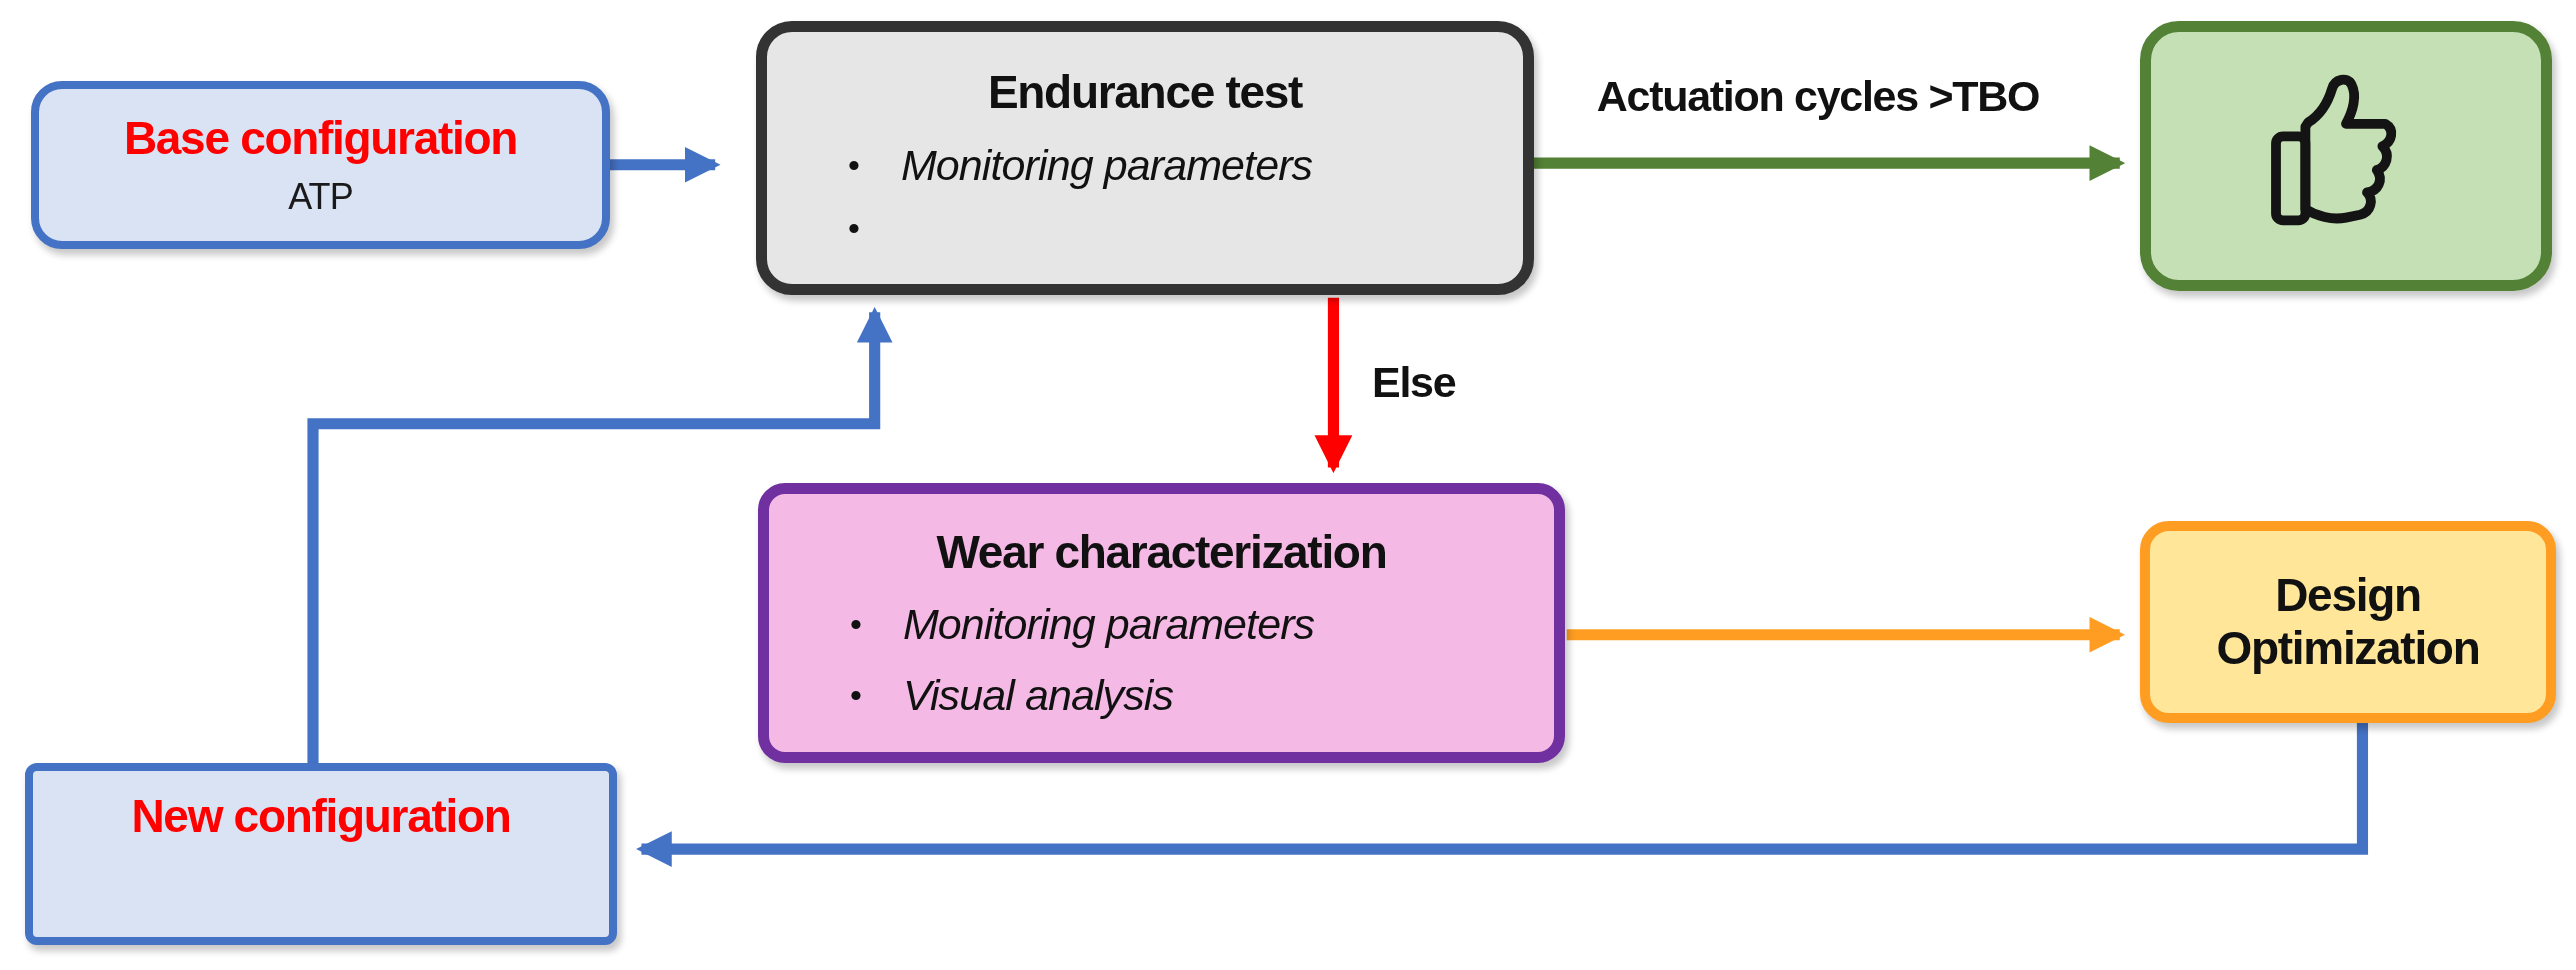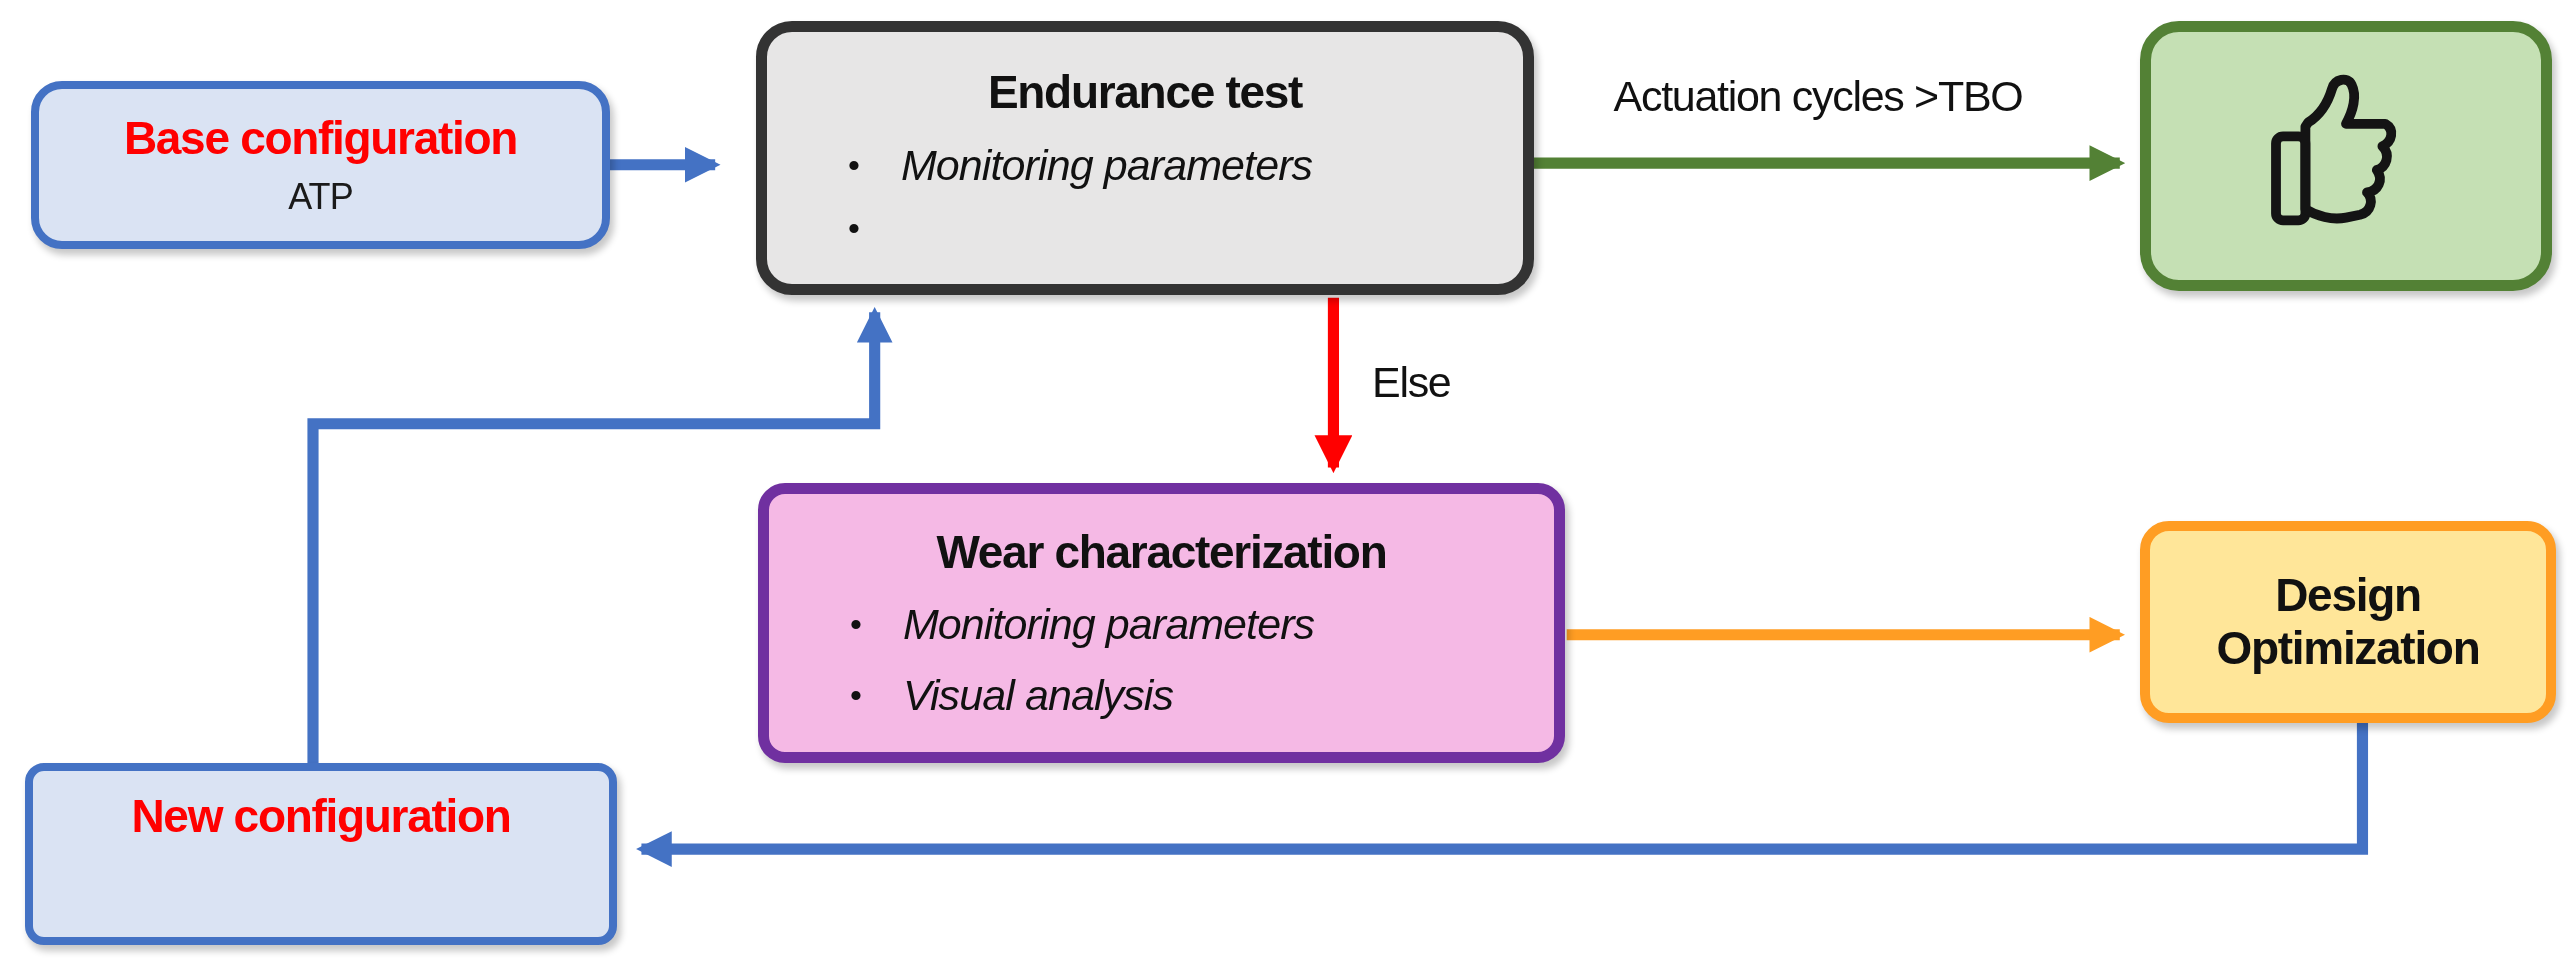--- a/index.html
+++ b/index.html
@@ -42,25 +42,25 @@
     left:758px;top:483px;width:807px;height:280px;
     background:#f5b9e5;border:11px solid #7030a0;border-radius:27px;
   }
   #design{
     left:2140px;top:521px;width:416px;height:202px;
     background:#ffe699;border:10.3px solid #ff9d23;border-radius:29px;
     padding:0 18px;
   }
   #new-config{
     left:25px;top:763px;width:592px;height:182px;
-    background:#dae3f3;border:8.6px solid #4472c4;border-radius:19px;
+    background:#dae3f3;border:8.6px solid #4472c4;border-radius:12px;
     justify-content:flex-start;padding-top:19px;
   }
   .edge-label{
-    position:absolute;font-weight:400;font-size:43px;letter-spacing:-1.3px;color:#111;
+    position:absolute;font-weight:700;font-size:43px;letter-spacing:-1.3px;color:#111;
     white-space:nowrap;
   }
   #tbo-label{left:1535px;top:72px;width:566px;text-align:center;}
   #else-label{left:1372px;top:358px;text-align:right;}
   #thumb-icon{width:168px;height:168px;}
 </style>
 </head>
 <body>
 
 <div id="canvas">

